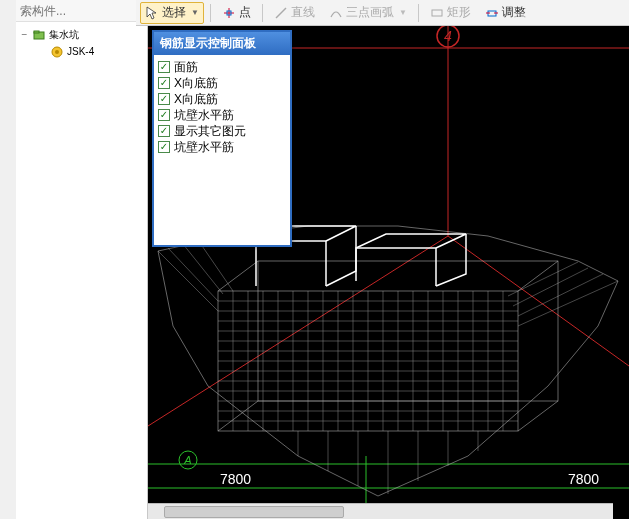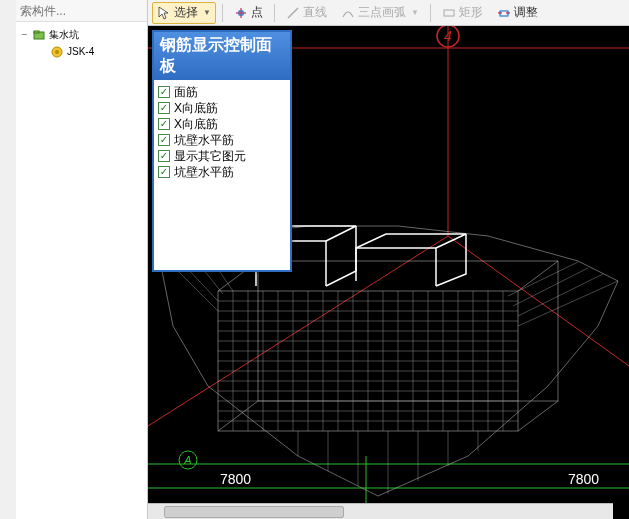--- a/index.html
+++ b/index.html
@@ -60,21 +60,21 @@
   .tree-sel {
     background:#236bbf;
     color:#ffffff;
     padding:0 4px;
   }
   .indent1 { padding-left:18px; }
 
   
   .toolbar {
     position:absolute;
-    left:148px; top:0;
+    left:136px; top:0;
     right:0; height:26px;
     background:#f3f3f3;
     border-bottom:1px solid #c8c8c8;
     display:flex; align-items:center;
     padding:0 4px;
     gap:4px;
   }
   .tb-btn {
     display:flex; align-items:center;
     height:22px;
@@ -108,21 +108,21 @@
     position:absolute;
     left:152px; top:30px;
     width:140px;
     border:2px solid #2f6dc2;
     background:#ffffff;
     box-shadow:1px 1px 3px rgba(0,0,0,.3);
   }
   .float-title {
     background: linear-gradient(#4f8fe0,#2f6dc2);
     color:#ffffff;
-    font-size:16px;
+    font-size:12px;
     font-weight:bold;
     padding:3px 6px;
   }
   .float-body { padding:4px 4px 90px 4px; }
   .chk-row {
     display:flex; align-items:center;
     gap:4px; font-size:12px;
     height:16px;
   }
   .chk-box {

